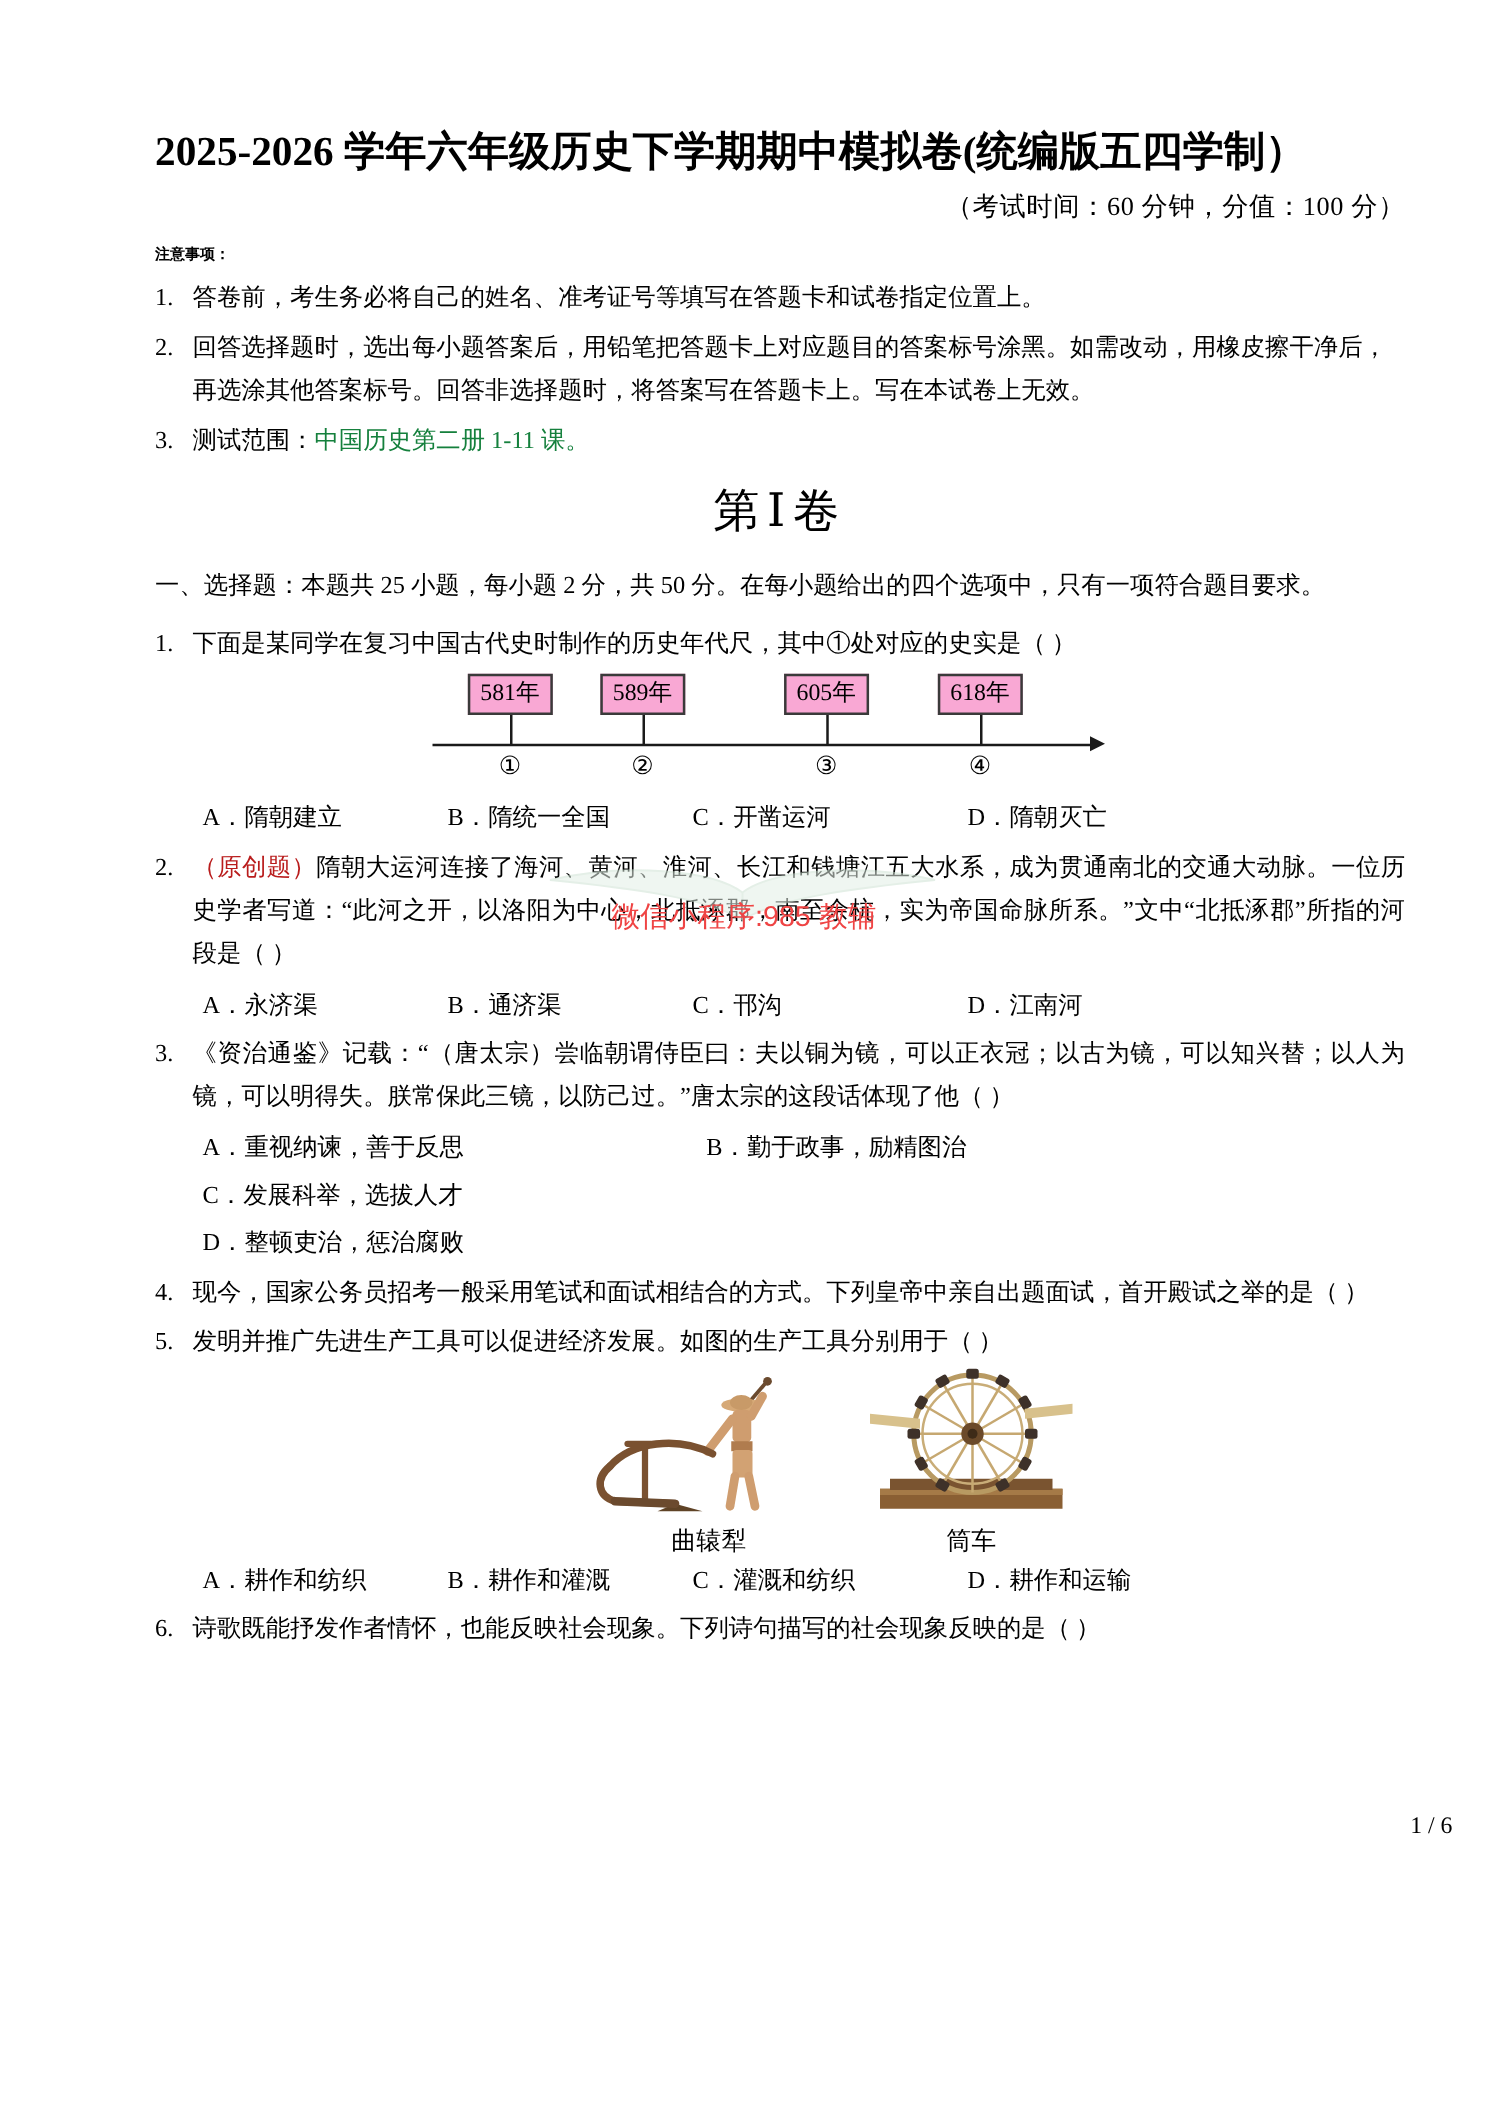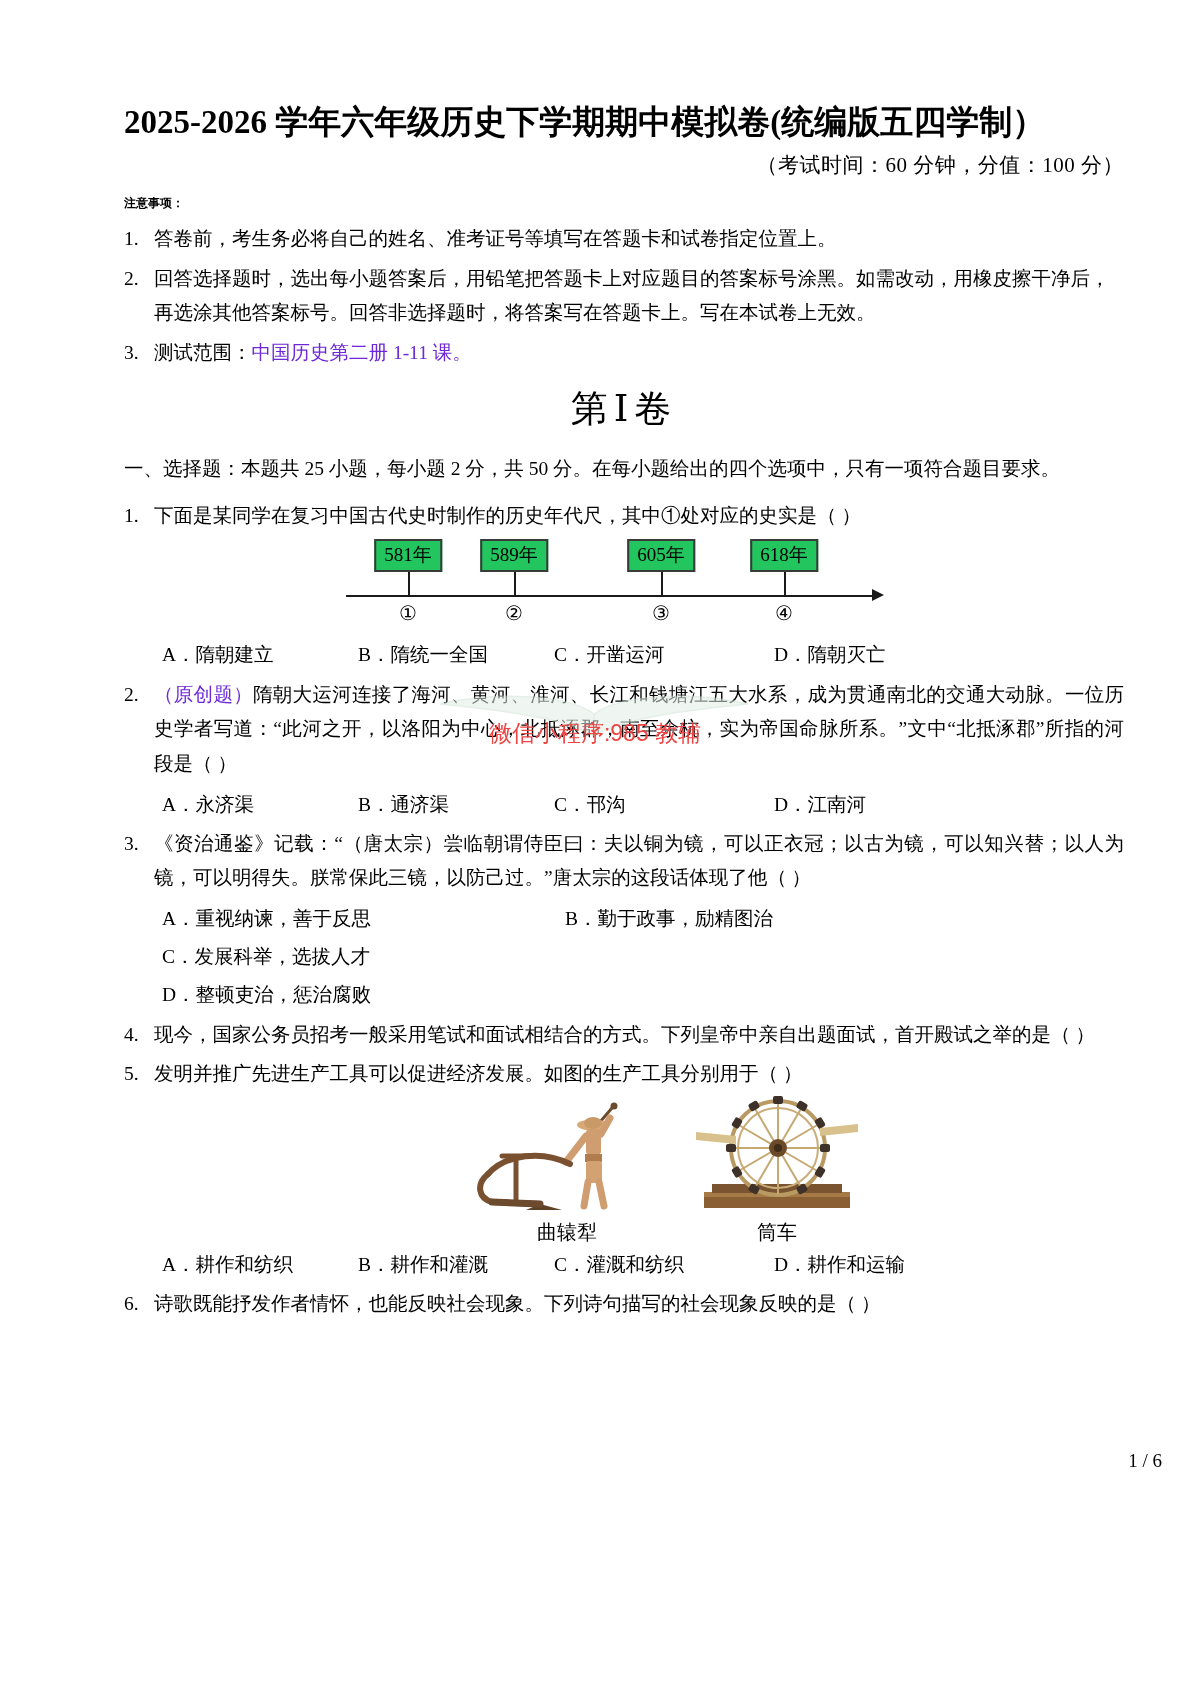--- a/index.html
+++ b/index.html
@@ -63,24 +63,24 @@
     text-indent: 0;
     padding-left: 30px;
     position: relative;
   }
   .notice-item .num {
     position: absolute;
     left: 0;
     top: 0;
   }
   .red {
-    color: #6d28d9;
+    color: #15803d;
   }
   .blue {
-    color: #6d28d9;
+    color: #b91c1c;
   }
   .juan {
     text-align: center;
     font-size: 37px;
     letter-spacing: 6px;
     margin: 14px 0 18px 0;
     font-family: "Liberation Serif", "DejaVu Serif", serif;
   }
   .sec-head {
     font-size: 19.5px;
@@ -147,21 +147,21 @@
     border-bottom: 6px solid transparent;
   }
   .tl-node {
     position: absolute;
     top: 0;
   }
   .tl-box {
     border: 2px solid #3a3a3a;
     font-size: 19px;
     padding: 2px 8px 3px 8px;
-    background: #22c55e;
+    background: #f9a8d4;
     white-space: nowrap;
     line-height: 1.25;
     transform: translateX(-50%);
     display: inline-block;
   }
   .tl-stem {
     position: absolute;
     left: 0;
     top: 33px;
     width: 2px;

